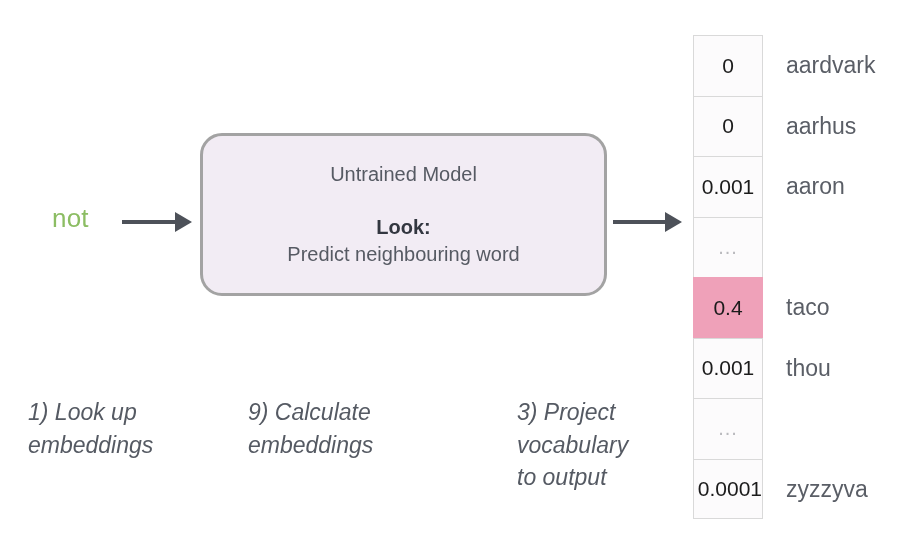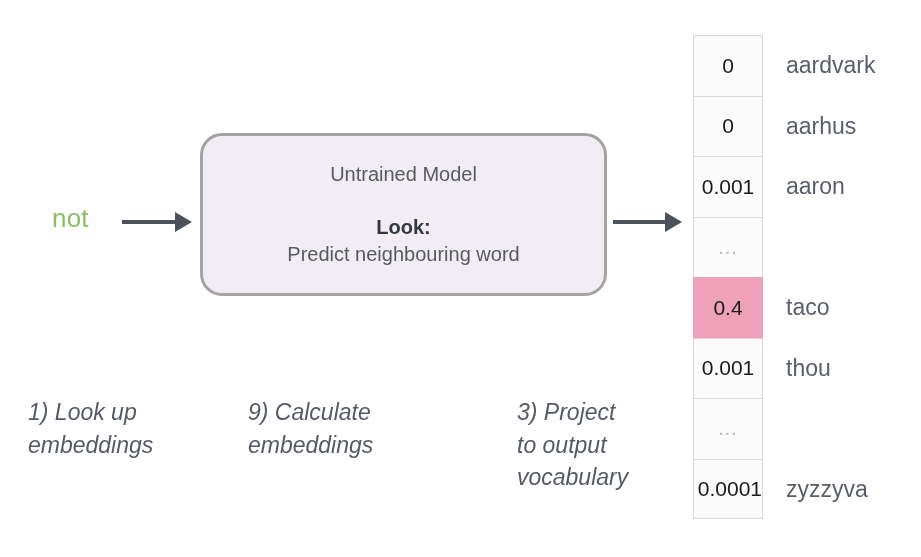--- a/index.html
+++ b/index.html
@@ -174,22 +174,22 @@
   <div class="caption" id="caption-0">
     <span class="ln">1) Look up</span>
     <span class="ln">embeddings</span>
   </div>
   <div class="caption" id="caption-1">
     <span class="ln">9) Calculate</span>
     <span class="ln">embeddings</span>
   </div>
   <div class="caption" id="caption-2">
     <span class="ln">3) Project</span>
+    <span class="ln">vocabulary</span>
     <span class="ln">to output</span>
-    <span class="ln">vocabulary</span>
   </div>
 
   <div id="vocab-table">
       <div class="vocab-row">
         <div class="vocab-cell">
           <span class="vocab-value">0</span>
         </div>
         <span class="vocab-label">aardvark</span>
       </div>
       <div class="vocab-row">

